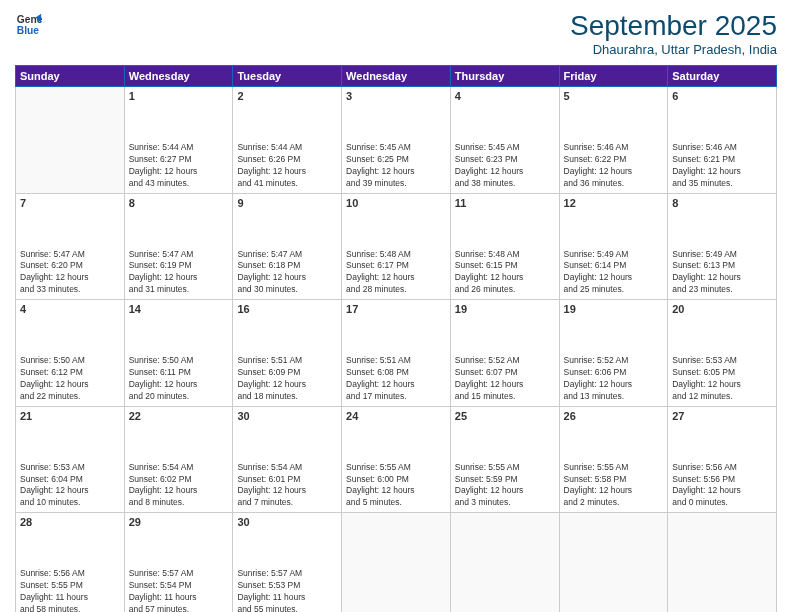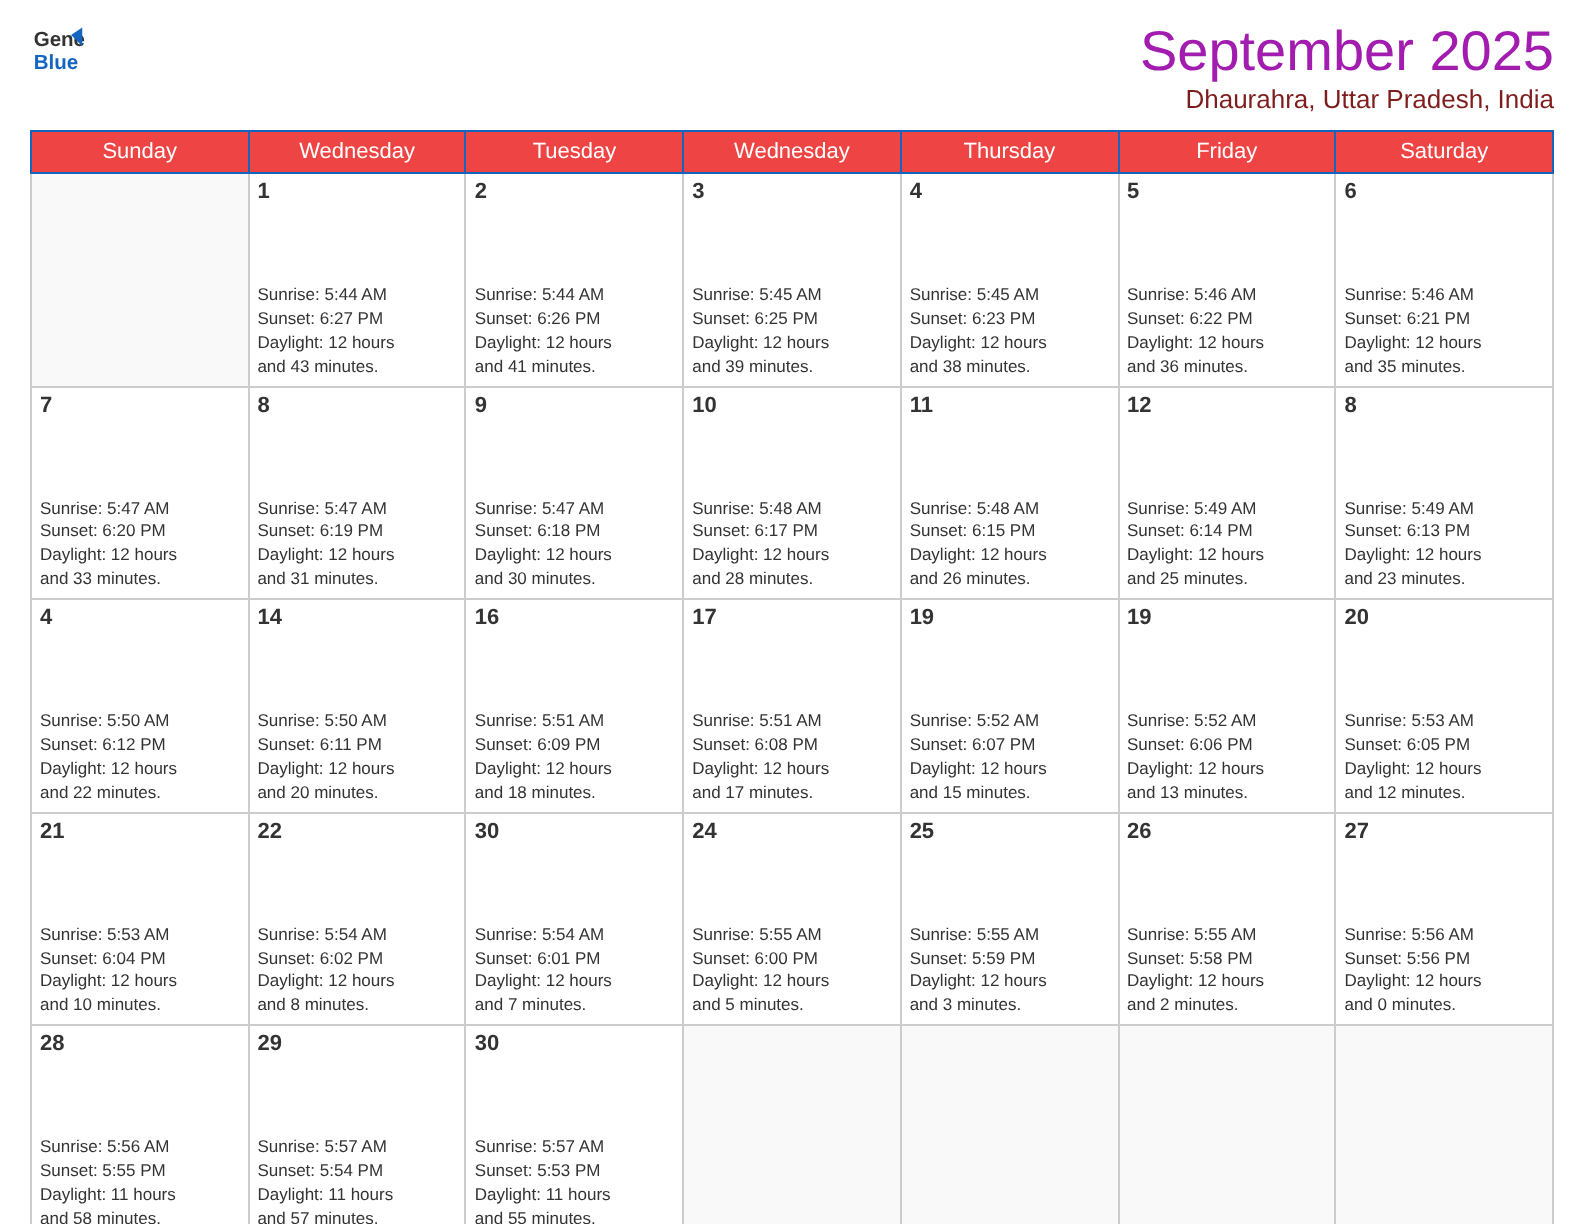--- a/index.html
+++ b/index.html
@@ -31,41 +31,41 @@
     .logo-icon {
       width: 28px;
       height: 28px;
     }
     .title-block {
       text-align: right;
     }
     .month-title {
       font-size: 28px;
       font-weight: normal;
-      color: #a21caf;
+      color: #0c4a6e;
     }
     .subtitle {
       font-size: 13px;
-      color: #7f1d1d;
+      color: #0c4a6e;
     }
     .calendar {
       flex: 1;
       border: 1px solid #ccc;
       border-collapse: collapse;
       width: 100%;
       table-layout: fixed;
     }
     .calendar th {
-      background: #ef4444;
+      background: #4c1d95;
       color: #fff;
       font-size: 11px;
       padding: 4px 4px;
-      text-align: center;
+      text-align: left;
       border: 1px solid #1565c0;
-      font-weight: normal;
+      font-weight: bold;
     }
     .calendar td {
       border: 1px solid #ccc;
       vertical-align: top;
       padding: 3px 4px;
       font-size: 9px;
       color: #333;
       height: 82px;
     }
     .day-num {

